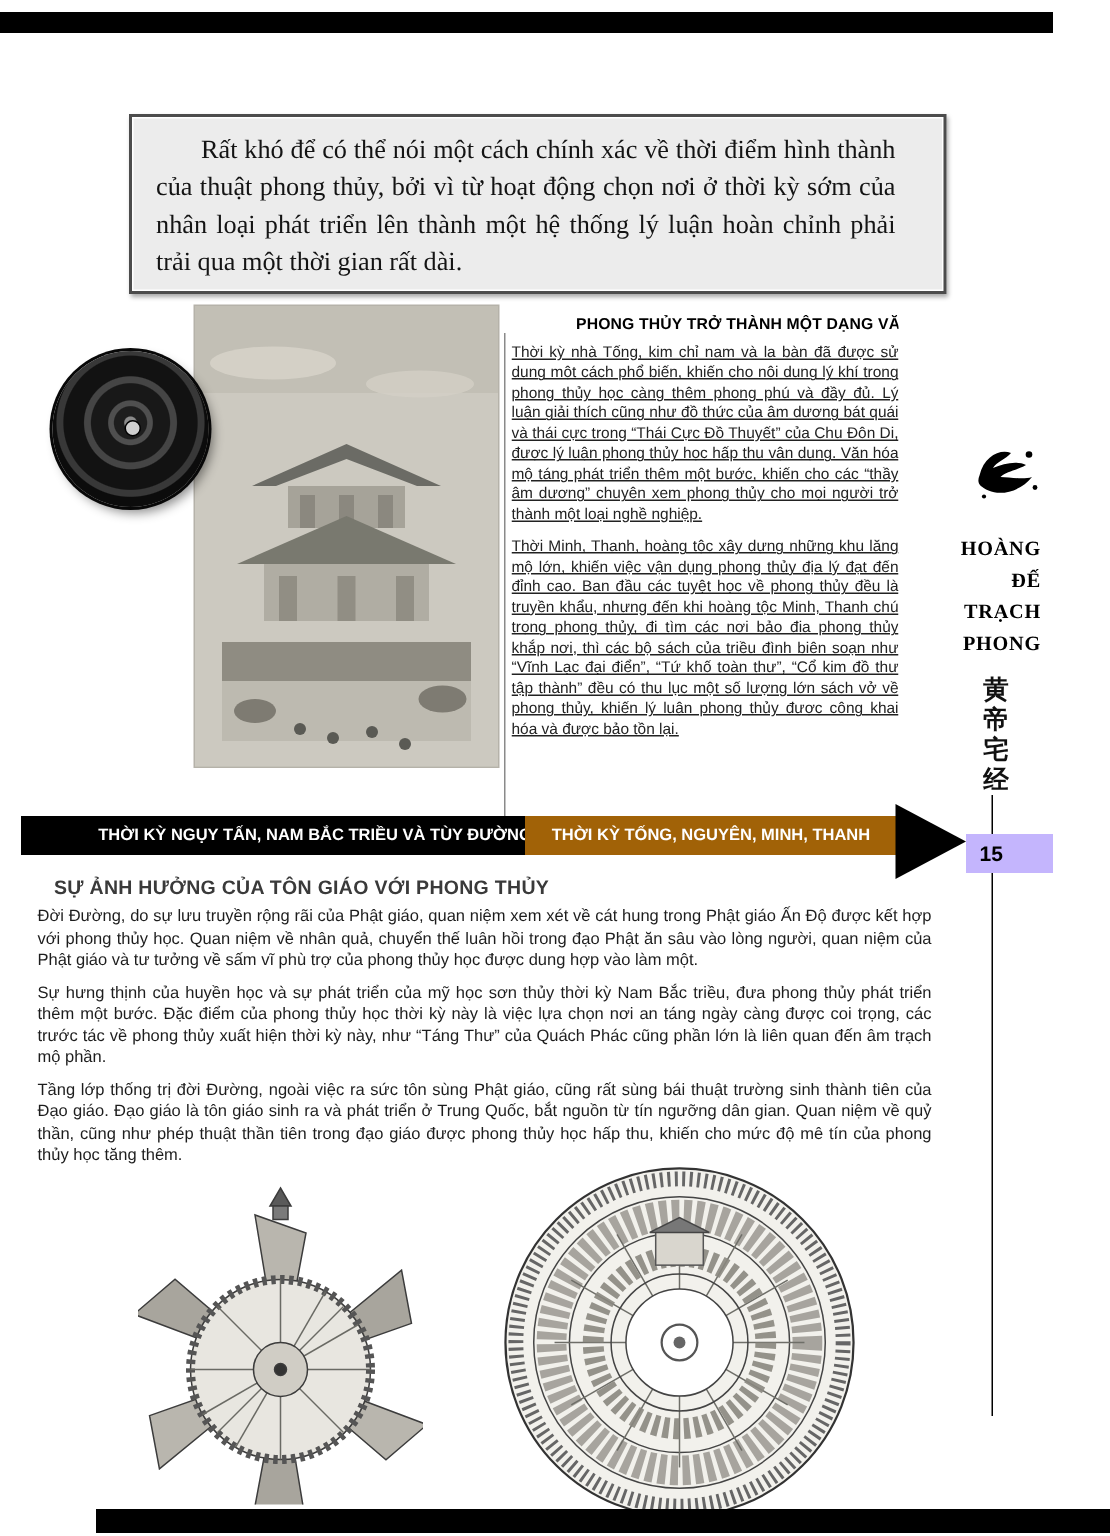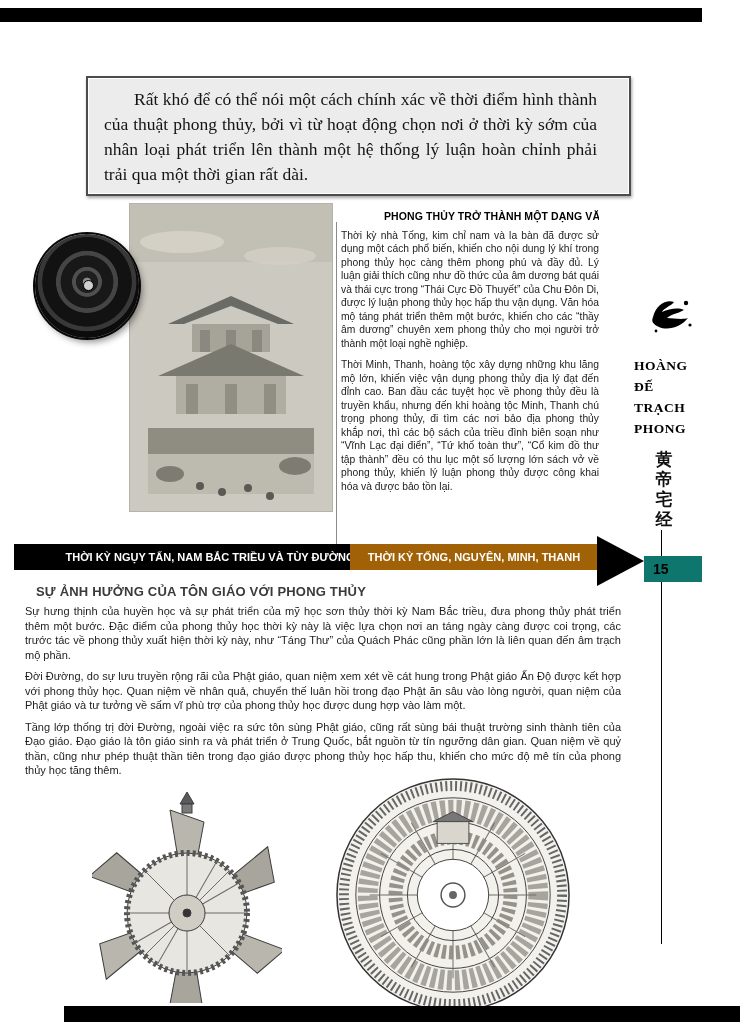--- a/index.html
+++ b/index.html
@@ -22,39 +22,39 @@
 
   
   .compass{position:absolute;left:35px;top:234px;width:104px;height:104px;border-radius:50%;z-index:2;
     background:radial-gradient(circle at 50% 46%,#8a8a8a 0 5%,#1e1e1e 6% 14%,#4f4f4f 15% 19%,#181818 20% 34%,#454545 35% 40%,#121212 41% 58%,#383838 59% 64%,#0c0c0c 65% 100%);
     box-shadow:0 0 0 2px #080808,3px 4px 7px rgba(0,0,0,0.45);}
   .compass-center{position:absolute;left:48px;top:46px;width:9px;height:9px;border-radius:50%;background:#cfcfcf;border:1px solid #000;}
 
   
   .right-col{position:absolute;left:341px;top:210px;width:258px;height:328px;overflow:hidden;}
   .right-col h3{margin:0 0 7px 0;font-size:10.5px;font-weight:bold;color:#000;white-space:nowrap;letter-spacing:0.1px;padding-left:43px;}
-  .right-col p{margin:0 0 8px 0;font-size:10.3px;line-height:1.31;text-align:justify;color:#222;}
+  .right-col p{margin:0 0 8px 0;font-size:10.3px;line-height:1.31;text-align:justify;color:#222;text-decoration:underline;}
   .connector{position:absolute;left:336px;top:222px;width:1px;height:322px;background:#8a8a8a;}
 
   
   .ink{position:absolute;left:646px;top:294px;width:48px;height:42px;}
-  .sb-word{position:absolute;left:634px;width:60px;text-align:left;font-family:"Liberation Serif",serif;
+  .sb-word{position:absolute;left:634px;width:60px;text-align:right;font-family:"Liberation Serif",serif;
     font-weight:bold;font-size:13.5px;color:#000;letter-spacing:0.5px;}
   .sb-cjk{position:absolute;left:634px;width:60px;text-align:center;font-family:"DejaVu Sans",sans-serif;
     font-weight:bold;font-size:17px;color:#111;}
   .sb-rule{position:absolute;left:661px;top:530px;width:1px;height:414px;background:#000;z-index:3;}
 
   
   .tab{position:absolute;top:544px;height:26px;box-sizing:border-box;display:flex;align-items:center;justify-content:center;
     color:#ffffff;font-weight:bold;font-size:11px;white-space:nowrap;z-index:3;}
   .tab-black{left:14px;width:392px;background:#000000;}
   .tab-gray{left:350px;width:248px;background:#a16207;}
   .arrow{position:absolute;left:597px;top:536px;width:0;height:0;z-index:3;
     border-top:25px solid transparent;border-bottom:25px solid transparent;border-left:47px solid #000;}
-  .page-tab{position:absolute;left:644px;top:556px;width:58px;height:26px;background:#0f766e;z-index:4;
+  .page-tab{position:absolute;left:644px;top:556px;width:58px;height:26px;background:#c4b5fd;z-index:4;
     display:flex;align-items:center;}
   .page-tab span{font-weight:bold;font-size:14px;color:#000;padding-left:9px;}
 
   
   .religion-heading{position:absolute;left:36px;top:584px;margin:0;font-size:13px;font-weight:bold;color:#3a3a3a;letter-spacing:0.2px;}
   .religion-body{position:absolute;left:25px;top:604px;width:596px;}
   .religion-body p{margin:0 0 7px 0;font-size:11px;line-height:1.32;text-align:justify;color:#1d1d1d;}
 
   
   .board{position:absolute;left:92px;top:788px;width:190px;height:215px;}
@@ -129,22 +129,22 @@
 
   <div class="tab tab-black">THỜI KỲ NGỤY TẤN, NAM BẮC TRIỀU VÀ TÙY ĐƯỜNG</div>
   <div class="tab tab-gray">THỜI KỲ TỐNG, NGUYÊN, MINH, THANH</div>
   <div class="arrow"></div>
   <div class="page-tab">
     <span>15</span>
   </div>
 
   <h2 class="religion-heading">SỰ ẢNH HƯỞNG CỦA TÔN GIÁO VỚI PHONG THỦY</h2>
   <div class="religion-body">
+    <p>Đời Đường, do sự lưu truyền rộng rãi của Phật giáo, quan niệm xem xét về cát hung trong Phật giáo Ấn Độ được kết hợp với phong thủy học. Quan niệm về nhân quả, chuyển thế luân hồi trong đạo Phật ăn sâu vào lòng người, quan niệm của Phật giáo và tư tưởng về sấm vĩ phù trợ của phong thủy học được dung hợp vào làm một.</p>
     <p>Sự hưng thịnh của huyền học và sự phát triển của mỹ học sơn thủy thời kỳ Nam Bắc triều, đưa phong thủy phát triển thêm một bước. Đặc điểm của phong thủy học thời kỳ này là việc lựa chọn nơi an táng ngày càng được coi trọng, các trước tác về phong thủy xuất hiện thời kỳ này, như “Táng Thư” của Quách Phác cũng phần lớn là liên quan đến âm trạch mộ phần.</p>
-    <p>Đời Đường, do sự lưu truyền rộng rãi của Phật giáo, quan niệm xem xét về cát hung trong Phật giáo Ấn Độ được kết hợp với phong thủy học. Quan niệm về nhân quả, chuyển thế luân hồi trong đạo Phật ăn sâu vào lòng người, quan niệm của Phật giáo và tư tưởng về sấm vĩ phù trợ của phong thủy học được dung hợp vào làm một.</p>
     <p>Tầng lớp thống trị đời Đường, ngoài việc ra sức tôn sùng Phật giáo, cũng rất sùng bái thuật trường sinh thành tiên của Đạo giáo. Đạo giáo là tôn giáo sinh ra và phát triển ở Trung Quốc, bắt nguồn từ tín ngưỡng dân gian. Quan niệm về quỷ thần, cũng như phép thuật thần tiên trong đạo giáo được phong thủy học hấp thu, khiến cho mức độ mê tín của phong thủy học tăng thêm.</p>
   </div>
 
   <div class="board">
     <svg width="190" height="215" viewBox="0 0 190 215">
       <g stroke="#3c3c3c" stroke-width="1">
         <path d="M95 4 L102 16 L88 16 Z" fill="#5a5a5a"></path>
         <rect x="90" y="16" width="10" height="9" fill="#7a7a7a"></rect>
         <path d="M95 125 L78 22 L112 34 Z" fill="#b9b6ae"></path>
         <path d="M95 125 L78 22 L112 34 Z" fill="#a8a59d" transform="rotate(60 95 125)"></path>

